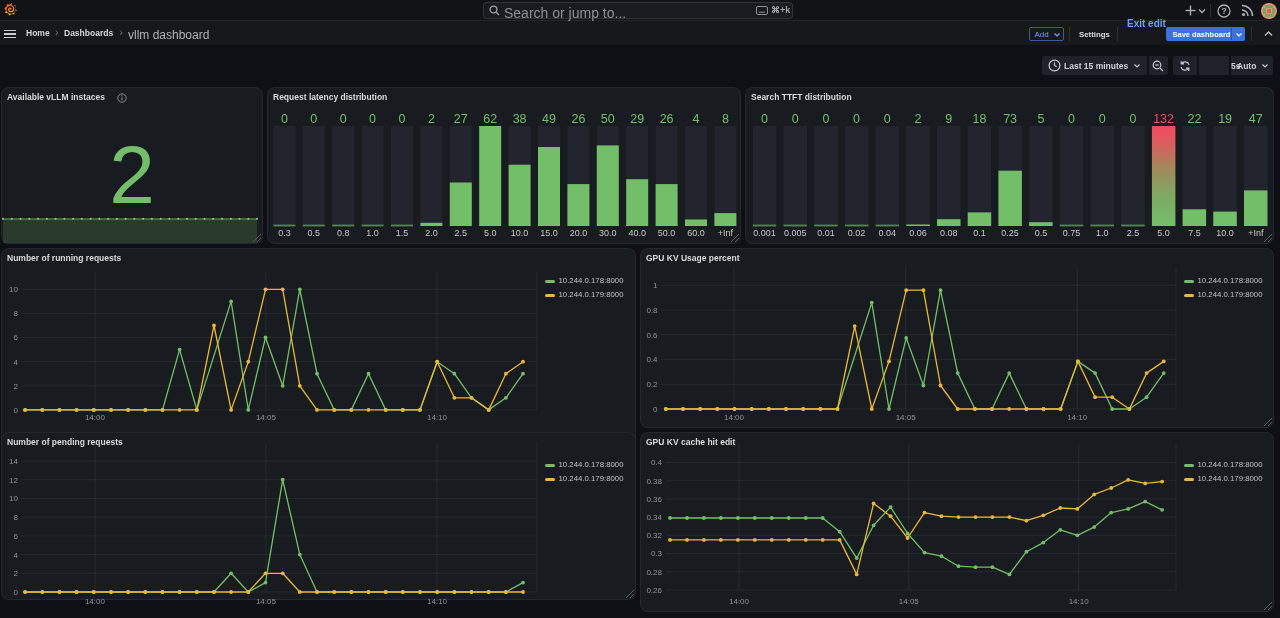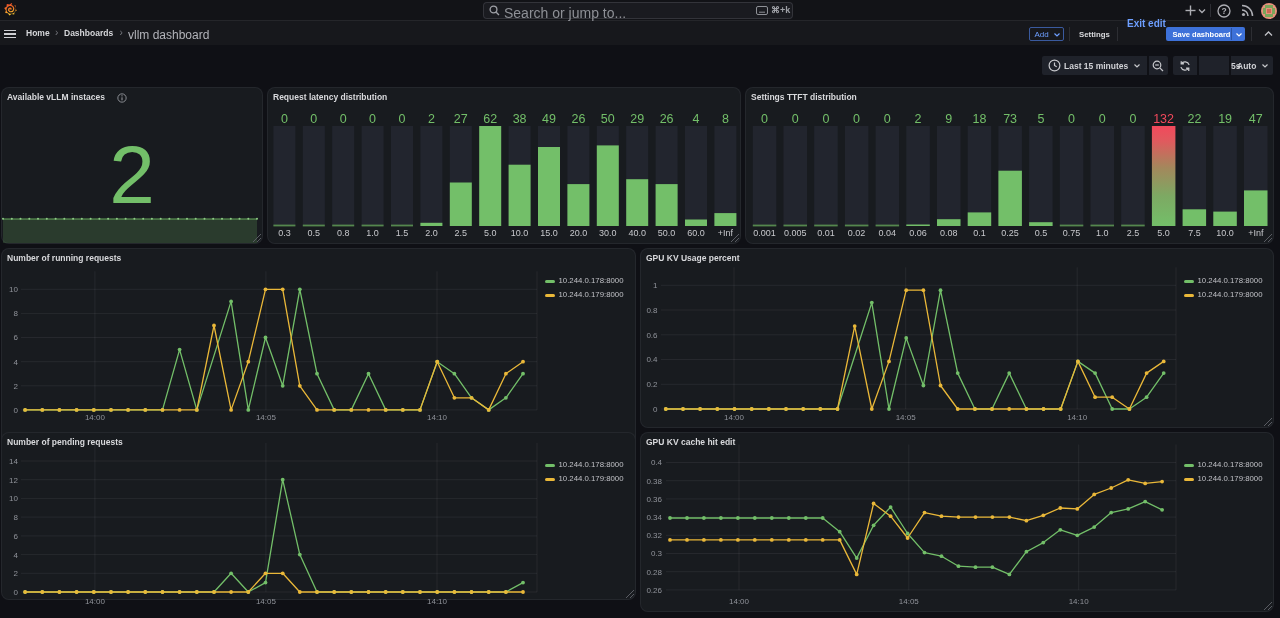--- a/index.html
+++ b/index.html
@@ -249,21 +249,21 @@
       <rect x="446.4" y="125.1" width="22" height="12.9" fill="#73bf69"></rect>
       <text x="457.4" y="34.5" font-size="12.5" font-weight="500" fill="#73bf69" text-anchor="middle" font-family="&quot;Liberation Sans&quot;, sans-serif">8</text>
       <text x="457.4" y="148" font-size="9" fill="#c7c8cc" text-anchor="middle" font-family="&quot;Liberation Sans&quot;, sans-serif">+Inf</text>
     </svg>
     <svg class="rsz" width="10" height="10" viewBox="0 0 10 10">
       <line x1="2" y1="10" x2="10" y2="2" stroke="#5a5c63" stroke-width="1"></line>
       <line x1="6" y1="10" x2="10" y2="6" stroke="#5a5c63" stroke-width="1"></line>
     </svg>
   </div>
 <div class="panel" style="left:745px;top:87px;width:529px;height:157px;">
-    <div class="ptitle" style="left:5px;">Settings TTFT distribution</div>
+    <div class="ptitle" style="left:5px;">Search TTFT distribution</div>
     <svg width="0" height="0">
       <defs>
         <linearGradient id="rg" x1="0" y1="1" x2="0" y2="0">
           <stop offset="0" stop-color="#73bf69"></stop>
           <stop offset="0.3" stop-color="#7da963"></stop>
           <stop offset="0.58" stop-color="#a3885c"></stop>
           <stop offset="0.85" stop-color="#e05a5e"></stop>
           <stop offset="1" stop-color="#f2495c"></stop>
         </linearGradient>
       </defs>

